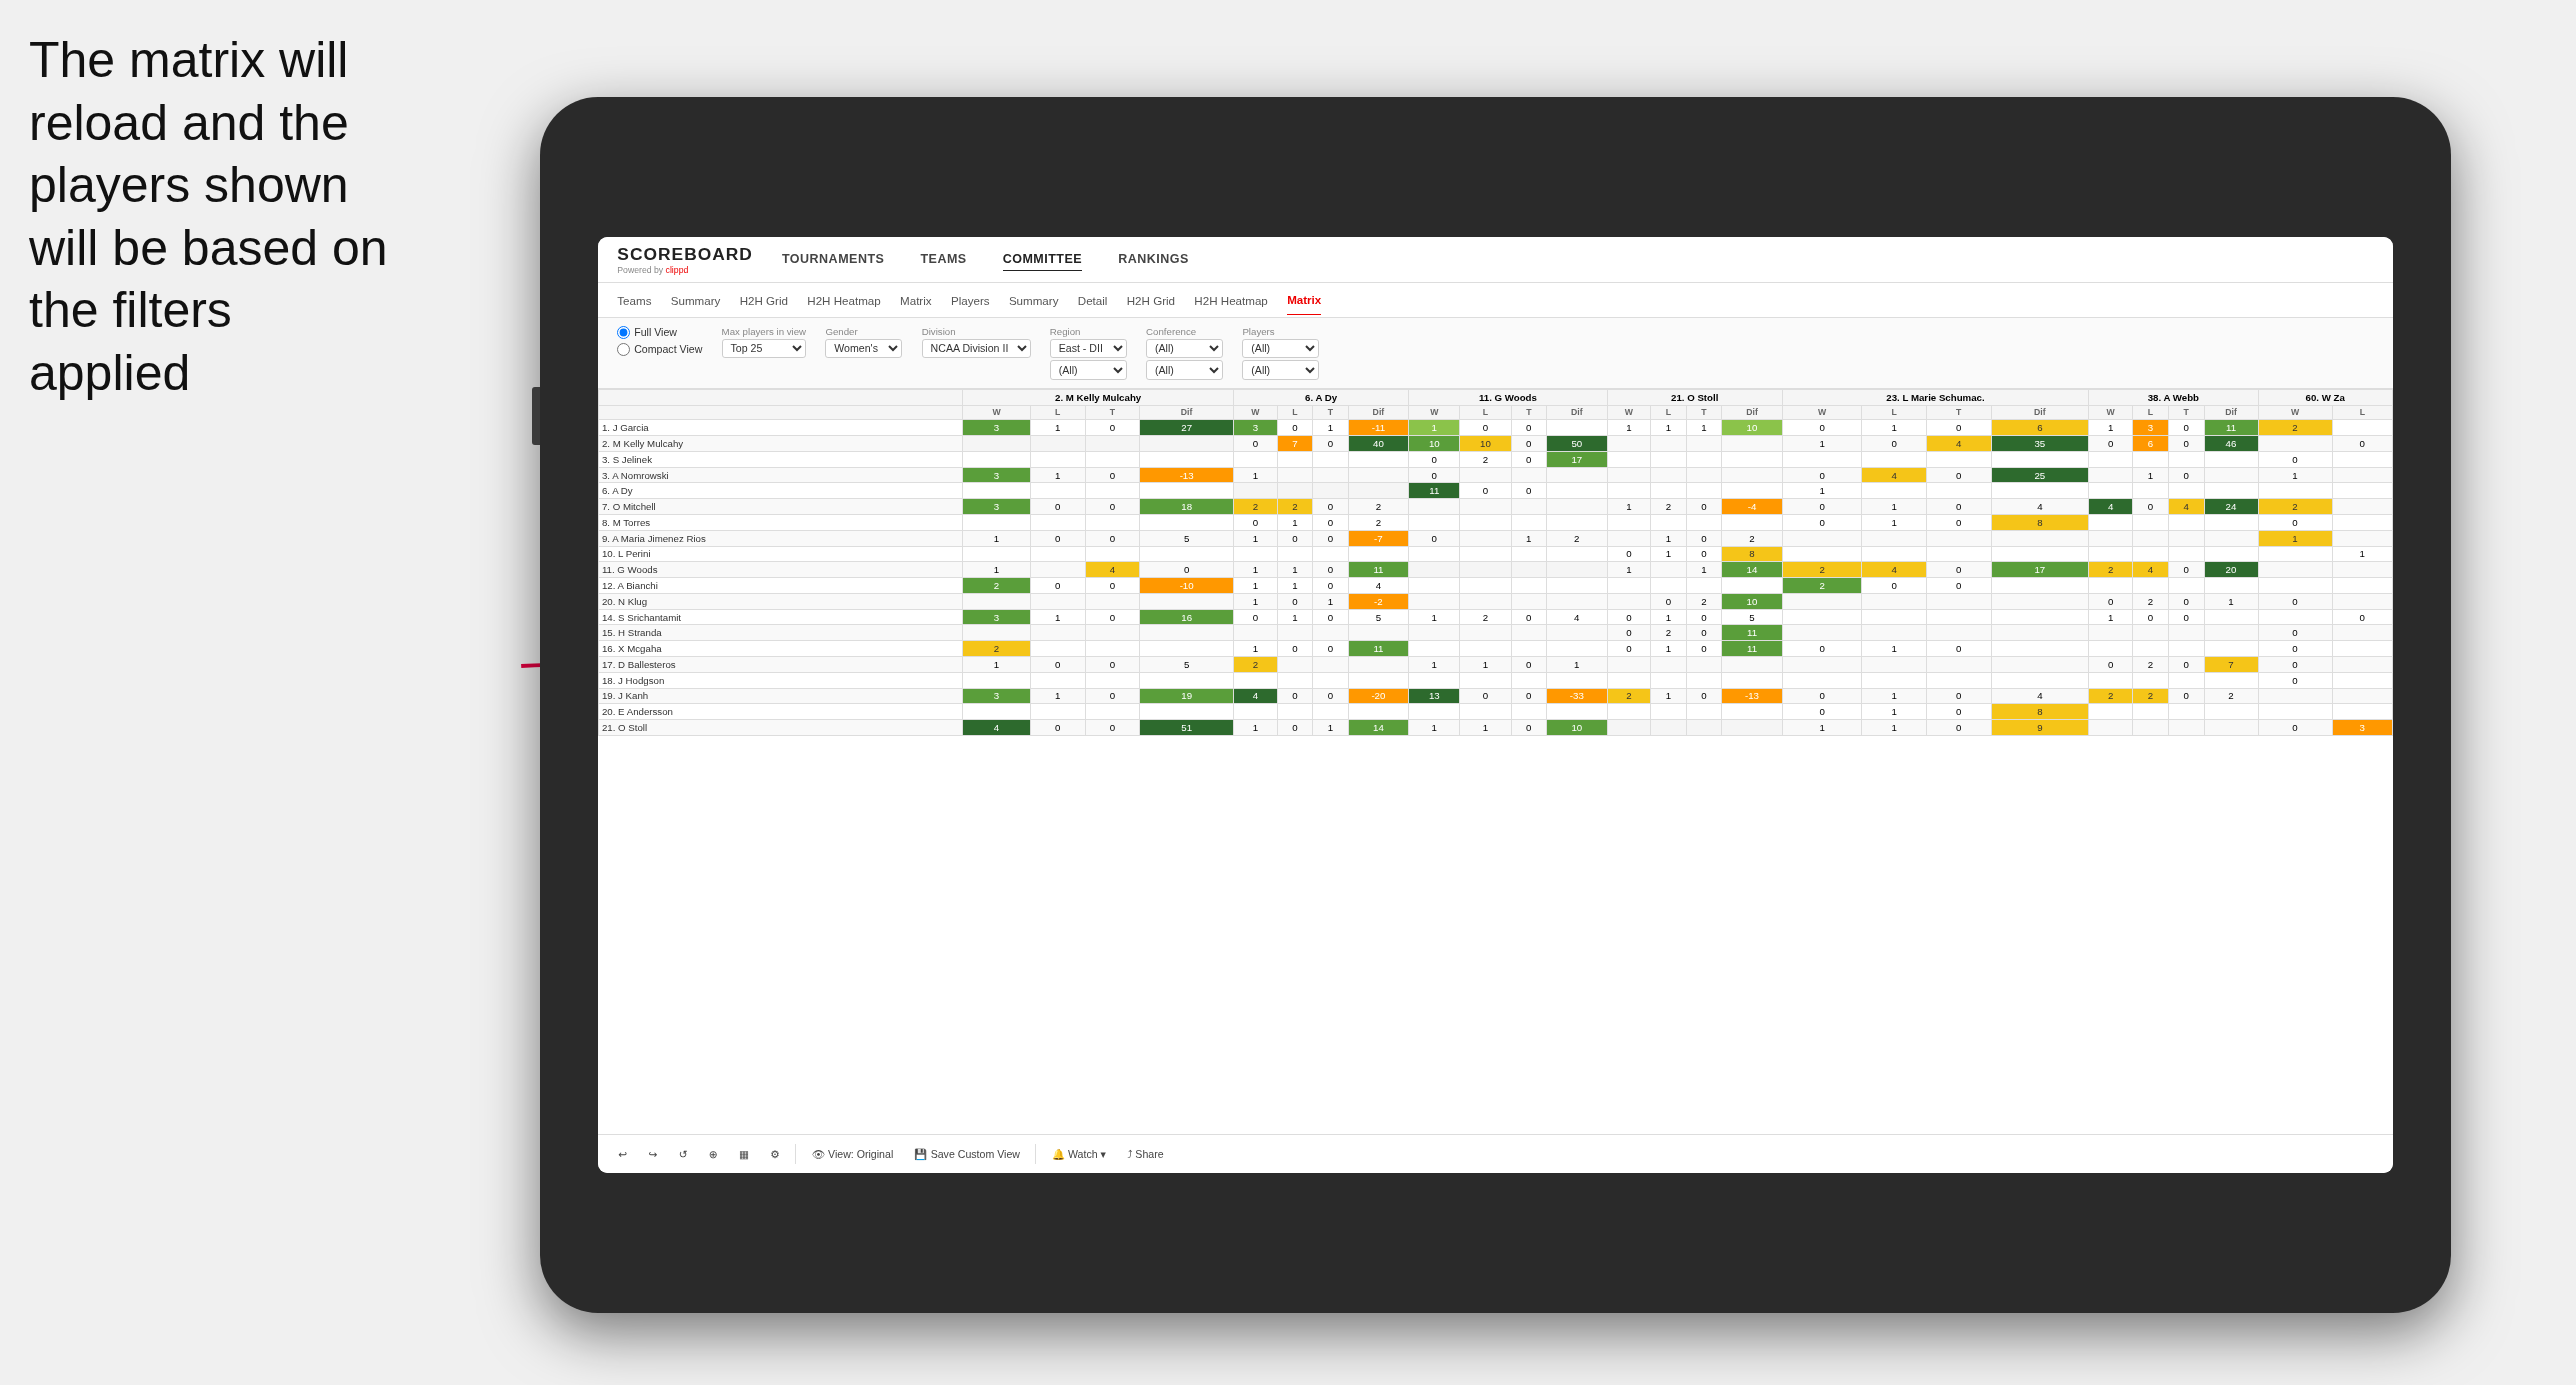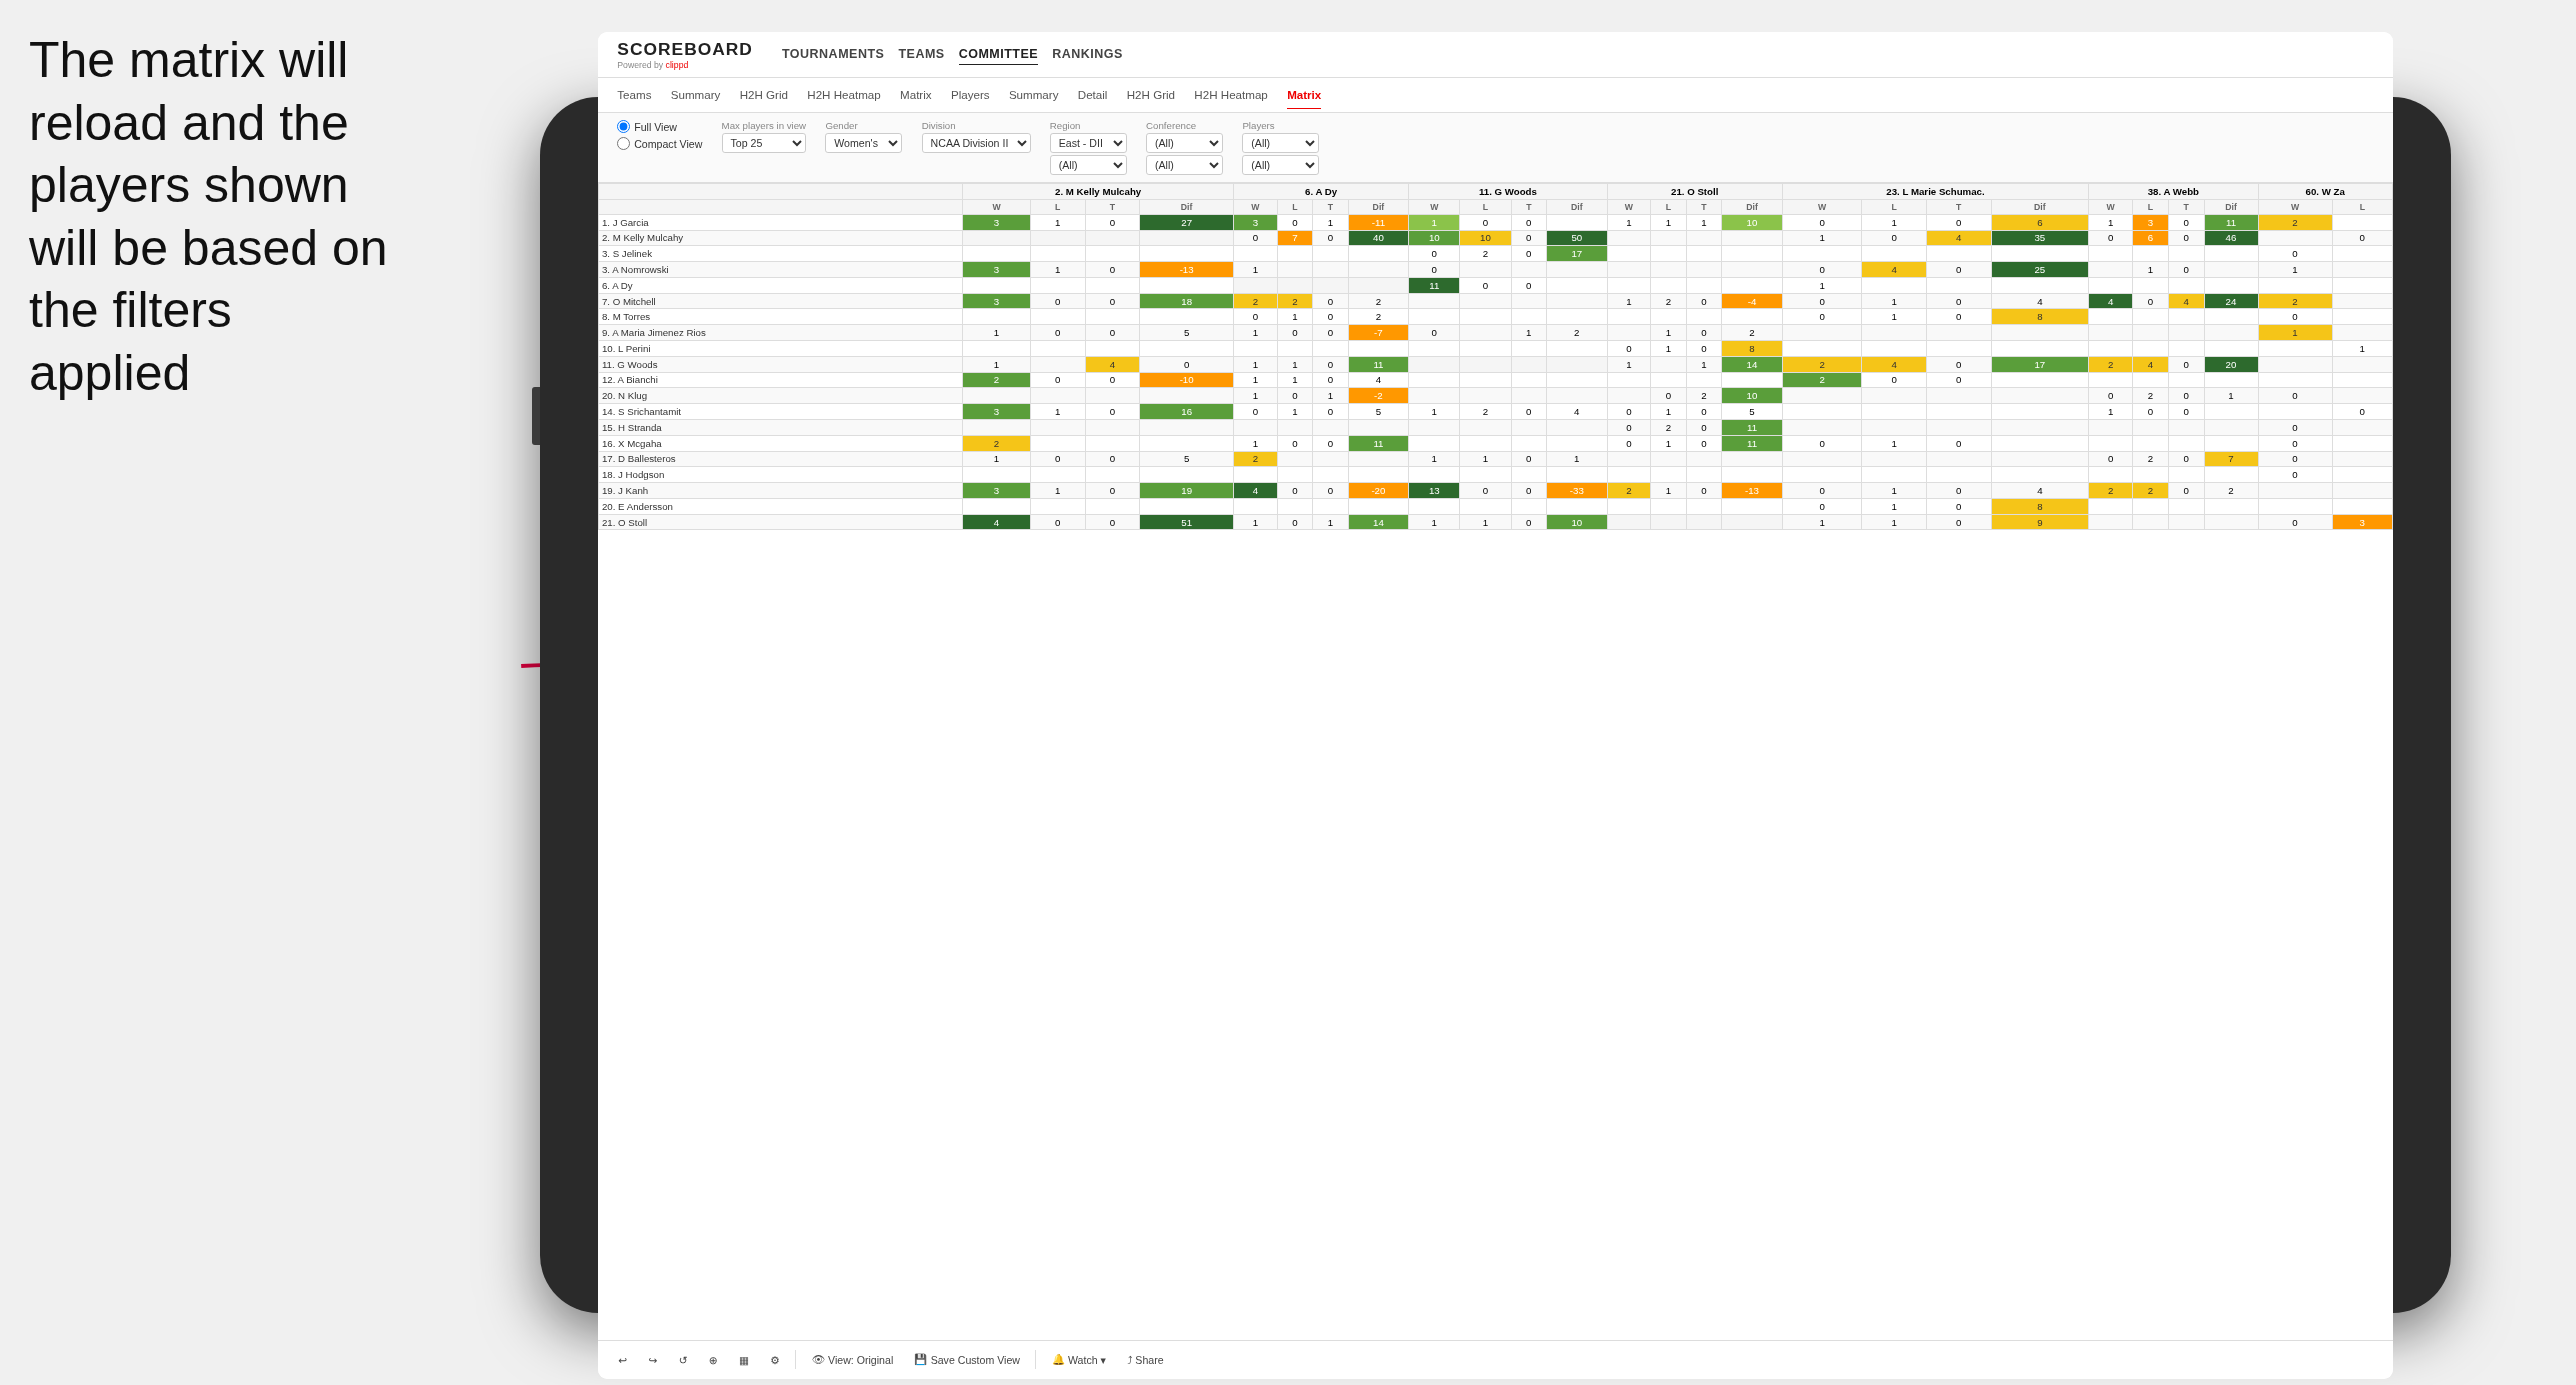--- a/index.html
+++ b/index.html
@@ -34,21 +34,21 @@
       background: #2a2a2a;
       border-radius: 58px;
       box-shadow: 0 19.3px 58px rgba(0,0,0,0.5);
       display: flex;
       align-items: center;
       justify-content: center;
     }
 
     .tablet-screen {
       width: 1795px;
-      height: 1347px;
+      height: 936px;
       background: #fff;
       border-radius: 9.7px;
       overflow: hidden;
       position: relative;
     }
 
     
     .top-nav {
       display: flex;
       align-items: center;
@@ -75,21 +75,21 @@
       font-size: 8.7px;
       color: #888;
     }
 
     .logo-clippd {
       color: #e00;
     }
 
     .nav-items {
       display: flex;
-      gap: 14px;
+      gap: 36px;
     }
 
     .nav-item {
       font-size: 12.5px;
       font-weight: 600;
       color: #444;
       cursor: pointer;
       padding: 3.9px 0;
       letter-spacing: 0.5px;
     }

